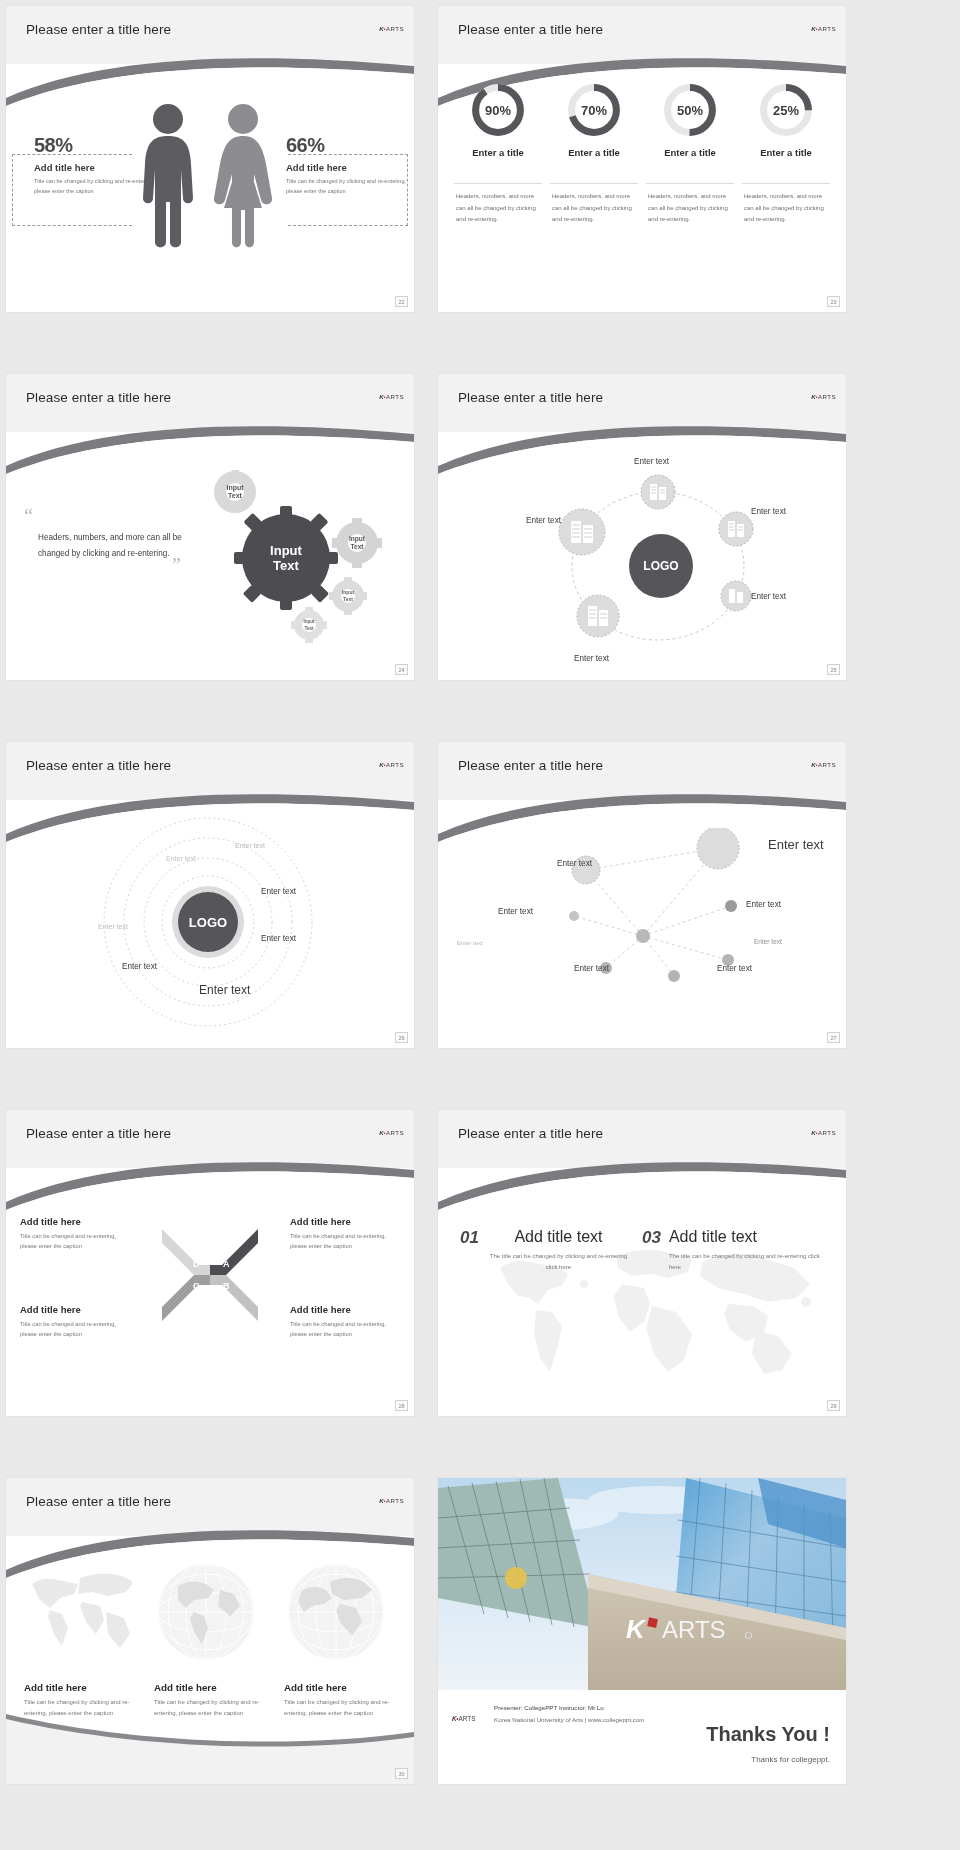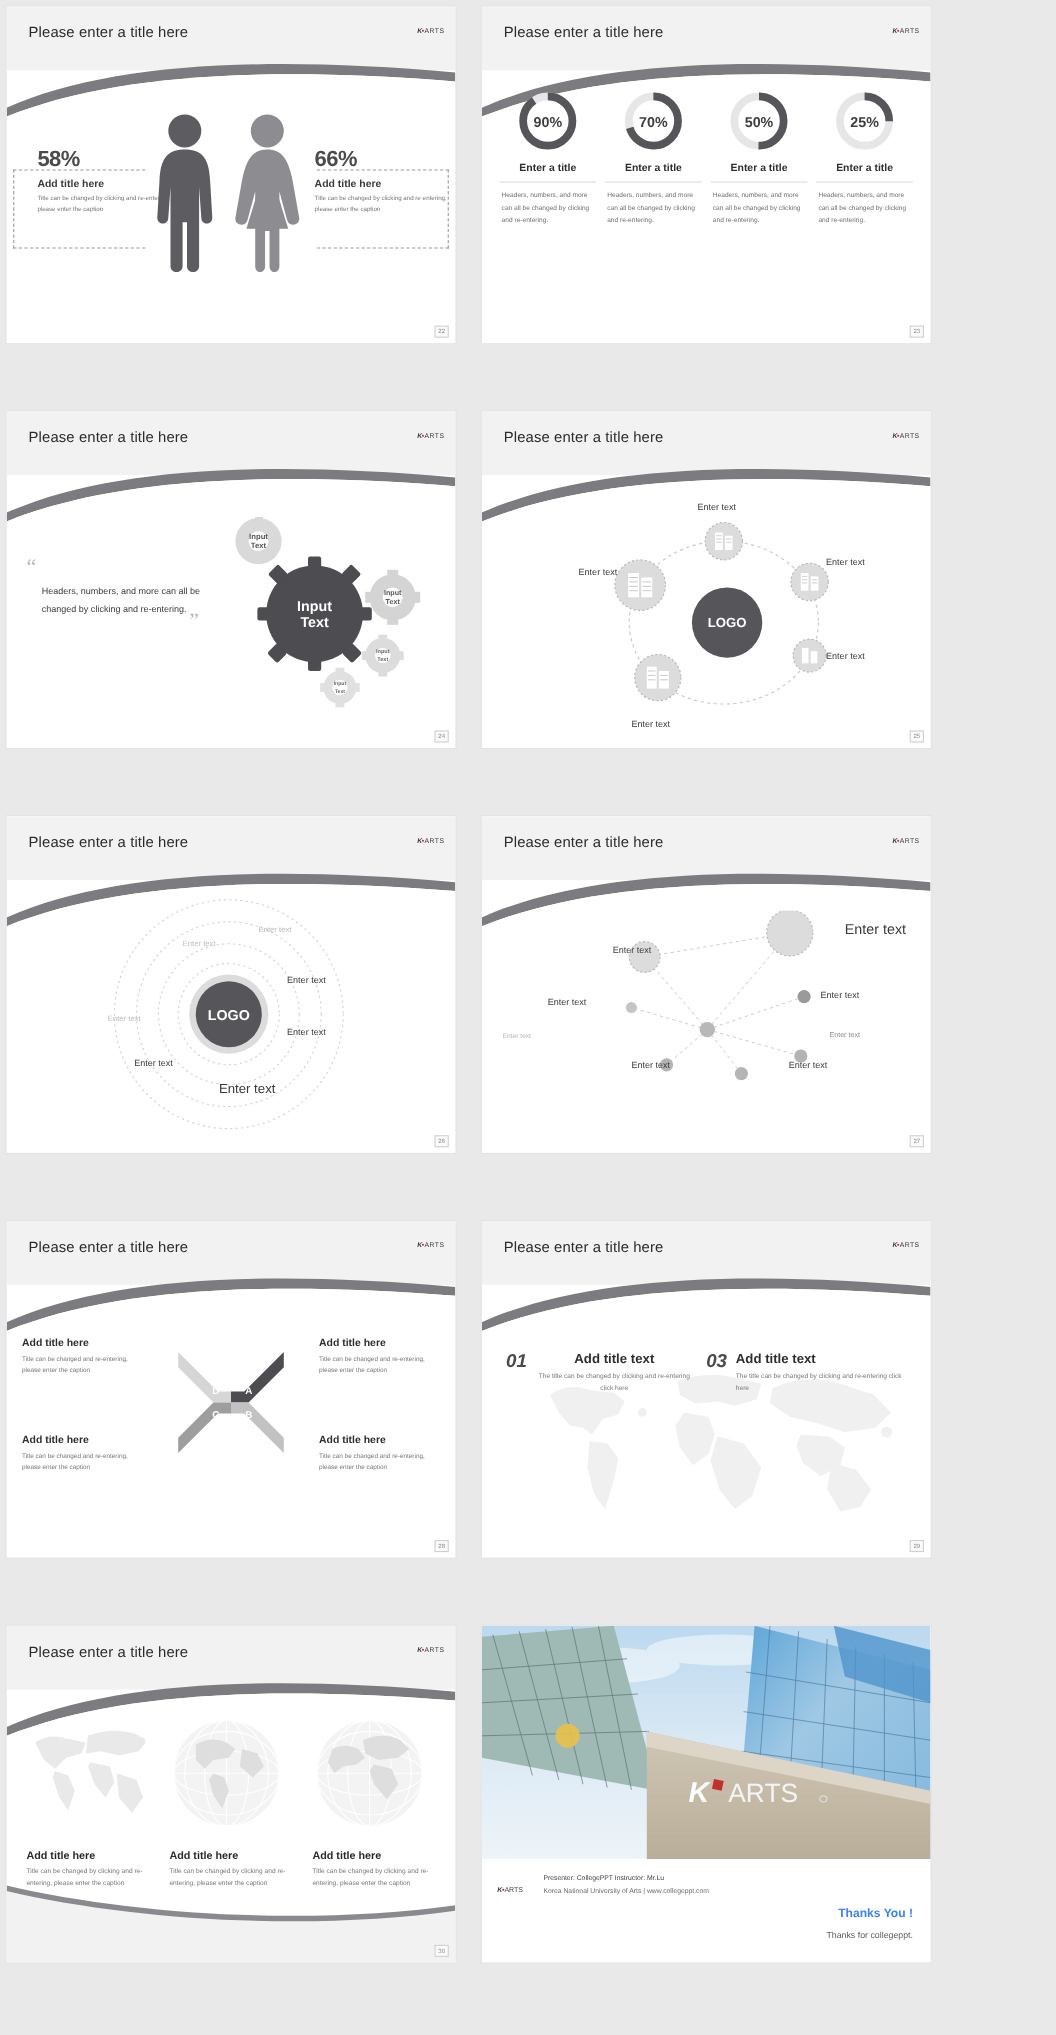--- a/index.html
+++ b/index.html
@@ -55,50 +55,50 @@
   .figure { position: absolute; }
 
   
   .donuts { position: absolute; top: 76px; left: 12px; right: 12px; display: flex; }
   .dcell { flex: 1; text-align: center; padding: 0 4px; }
   .ring { width: 56px; height: 56px; margin: 0 auto; position: relative; }
   .ring .num {
     position: absolute; inset: 0; display: flex; align-items: center; justify-content: center;
     font-size: 13px; font-weight: 700; color: #3d3d3d;
   }
-  .dtitle { font-size: 9.5px; font-weight: 700; color: #2e2e2e; margin-top: 9px; padding-bottom: 7px; border-bottom: 1px solid #ddd; }
+  .dtitle { font-size: 9.5px; font-weight: 700; color: #2e2e2e; margin-top: 9px; padding-bottom: 25px; border-bottom: 1px solid #ddd; }
   .dtext { font-size: 6px; color: #6f6f6f; line-height: 1.95; margin-top: 7px; text-align: left; padding-left: 2px; }
 
   
   .quote-block { position: absolute; left: 18px; top: 136px; width: 170px; }
   .qmark { font-size: 20px; color: #b9b9b9; font-family: "Liberation Serif", serif; line-height: .6; }
   .qtext { font-size: 8.2px; color: #3c3c3c; line-height: 2.0; margin: 8px 0 0 14px; }
   .qmark2 { font-size: 20px; color: #b9b9b9; font-family: "Liberation Serif", serif; margin-left: 148px; line-height:.2; }
 
   
   .etxt { position: absolute; font-size: 8.2px; color: #3a3a3a; white-space: nowrap; }
 
   
   .xtxt { position: absolute; width: 112px; }
   .xtitle { font-size: 9.5px; font-weight: 700; color: #2e2e2e; }
   .xcap { font-size: 5.8px; color: #777; line-height: 1.8; margin-top: 4px; }
 
   
   .bignum { font-size: 17px; font-weight: 700; font-style: italic; color: #4a4a4a; }
-  .ntitle { font-size: 12px; font-weight: 700; color: #2e2e2e; }
+  .ntitle { font-size: 16px; font-weight: 400; color: #2e2e2e; }
   .ncap { font-size: 6px; color: #777; line-height: 1.85; margin-top: 5px; }
 
   
   .globecap { position: absolute; width: 122px; }
   .gtitle { font-size: 9.8px; font-weight: 700; color: #2a2a2a; }
   .gcap { font-size: 6px; color: #777; line-height: 1.85; margin-top: 4px; }
 
   
   .photo { position: absolute; left: 0; top: 0; width: 100%; height: 212px; overflow: hidden; }
-  .thx { position: absolute; right: 16px; bottom: 38px; font-size: 11px; font-weight: 700; color: #3b82f6; }
+  .thx { position: absolute; right: 16px; bottom: 38px; font-size: 20px; font-weight: 700; color: #404040; }
   .thx2 { position: absolute; right: 16px; bottom: 20px; font-size: 8px; color: #5d5d5d; }
   .presenter { position: absolute; left: 56px; bottom: 58px; font-size: 6.2px; color: #3f3f3f; line-height: 1.9; }
   .presenter .l2 { color: #6b6b6b; }
   .flogo { position: absolute; left: 14px; bottom: 62px; font-size: 6.4px; color: #3b3b3b; }
   .flogo b { font-weight: 800; font-style: italic; letter-spacing: -.3px; }
   .flogo .dot { color: #c2302e; font-weight: 900; }
 </style>
 </head>
 <body>
 

